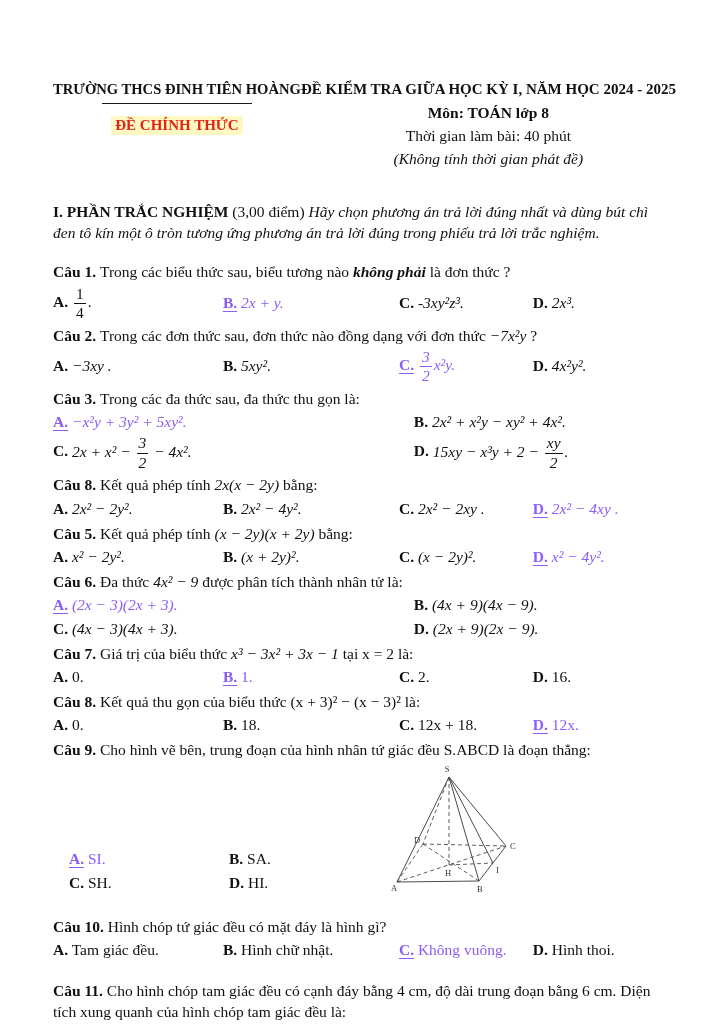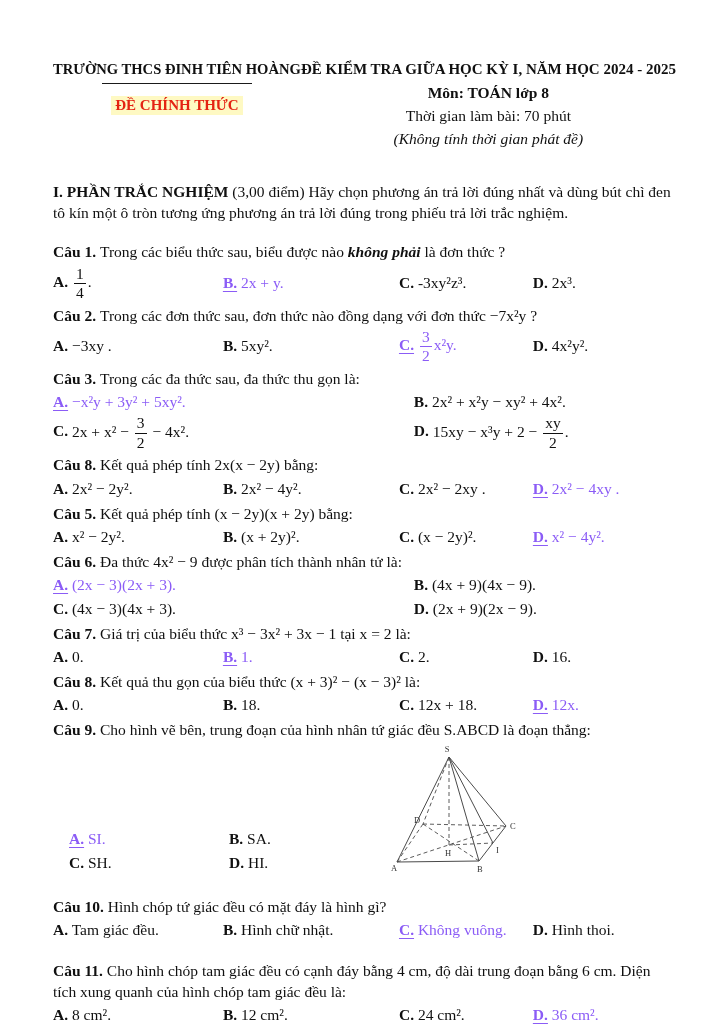--- a/index.html
+++ b/index.html
@@ -4,39 +4,39 @@
 <style>
   html,body{margin:0;padding:0;}
   body{
     width:725px;height:1024px;overflow:hidden;background:#ffffff;
     font-family:"Liberation Serif","DejaVu Serif",serif;
     font-size:15.5px;color:#101010;
   }
   .page{padding:60px 52px 0 53px;}
 
   
-  .header{display:flex;line-height:1.3;}
+  .header{display:flex;line-height:1.3;margin-top:20px;}
   .header-left{width:42%;text-align:center;}
   .school{font-weight:bold;font-size:14.6px;white-space:nowrap;}
   .school-rule{width:150px;border-bottom:1.6px solid #1a1a1a;margin:4px auto 0;height:0;}
   .exam-badge{display:inline-block;margin-top:12px;padding:0 4px;font-weight:bold;font-size:15px;}
   .header-right{flex:1;text-align:center;}
   .exam-title{font-weight:bold;font-size:15px;white-space:nowrap;}
   .subject{font-weight:bold;margin-top:3px;}
   .duration{margin-top:3px;}
   .note{font-style:italic;margin-top:3px;}
 
   
   .intro{margin:33px 0 19px;line-height:1.34;}
 
   
   .seg-n{font-style:normal;margin-top:48px;}
   .seg-b{font-weight:bold;}
   .seg-bi{font-weight:bold;font-style:italic;}
-  .seg-m{}
+  .seg-m{font-style:italic;}
   .q-label{font-weight:bold;}
   .opt-letter{font-weight:bold;}
 
   
   .question{line-height:1.33;margin-bottom:3px;}
   .gap-before{margin-top:19px;}
   .q-text{margin-bottom:1px;}
   .options{display:grid;align-items:center;}
   .cols-4{grid-template-columns:27.4% 28.4% 21.6% 22.6%;}
   .cols-2{grid-template-columns:58.2% 41.8%;}
@@ -65,30 +65,30 @@
 <div class="page">
   <div class="header">
     <div class="header-left">
       <div class="school">TRƯỜNG THCS ĐINH TIÊN HOÀNG</div>
       <div class="school-rule"></div>
       <div class="exam-badge" id="exam-badge" style="background: #fef9c3; color: rgb(228, 35, 19);">ĐỀ CHÍNH THỨC</div>
     </div>
     <div class="header-right">
       <div class="exam-title">ĐỀ KIỂM TRA GIỮA HỌC KỲ I, NĂM HỌC 2024 - 2025</div>
       <div class="subject">Môn: TOÁN lớp 8</div>
-      <div class="duration">Thời gian làm bài: 70 phút</div>
+      <div class="duration">Thời gian làm bài: 40 phút</div>
       <div class="note">(Không tính thời gian phát đề)</div>
     </div>
   </div>
 
   <p class="intro"><span class="seg-b">I. PHẦN TRẮC NGHIỆM</span><span class="seg-n"> (3,00 điểm) </span><span class="seg-m">Hãy chọn phương án trả lời đúng nhất và dùng bút chì đen tô kín một ô tròn tương ứng phương án trả lời đúng trong phiếu trả lời trắc nghiệm.</span></p>
 
   <div id="questions">
       <div class="question">
-        <div class="q-text"><span class="q-label">Câu 1. </span><span class="seg-n">Trong các biểu thức sau, biểu được nào </span><span class="seg-bi">không phải</span><span class="seg-n"> là đơn thức ?</span></div>
+        <div class="q-text"><span class="q-label">Câu 1. </span><span class="seg-n">Trong các biểu thức sau, biểu tương nào </span><span class="seg-bi">không phải</span><span class="seg-n"> là đơn thức ?</span></div>
         <div class="options cols-4">
           <div class="option"><span class="opt-letter">A.</span> <span><span class="frac seg-n"><span class="num">1</span><span class="den">4</span></span><span class="seg-n">.</span></span></div>
           <div class="option correct"><span class="opt-letter">B.</span> <span><span class="seg-m">2x + y.</span></span></div>
           <div class="option"><span class="opt-letter">C.</span> <span><span class="seg-m">-3xy²z³.</span></span></div>
           <div class="option"><span class="opt-letter">D.</span> <span><span class="seg-m">2x³.</span></span></div>
         </div>
       </div>
       <div class="question">
         <div class="q-text"><span class="q-label">Câu 2. </span><span class="seg-n">Trong các đơn thức sau, đơn thức nào đồng dạng với đơn thức </span><span class="seg-m">−7x²y</span><span class="seg-n"> ?</span></div>
         <div class="options cols-4">

